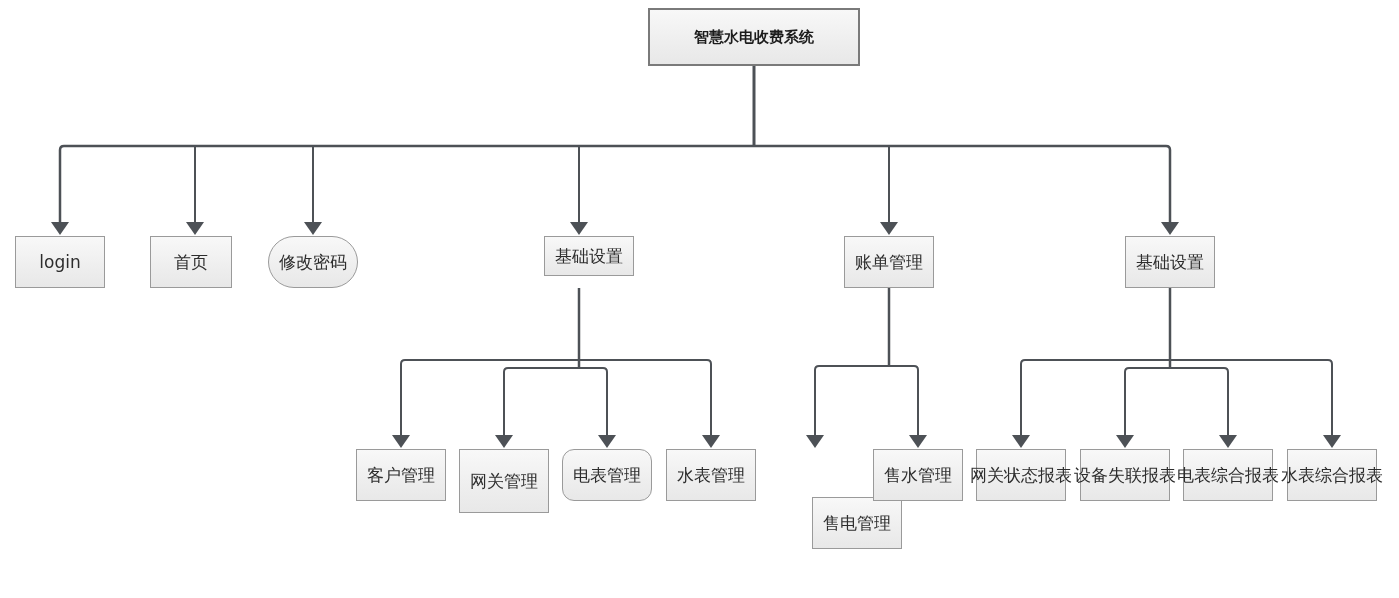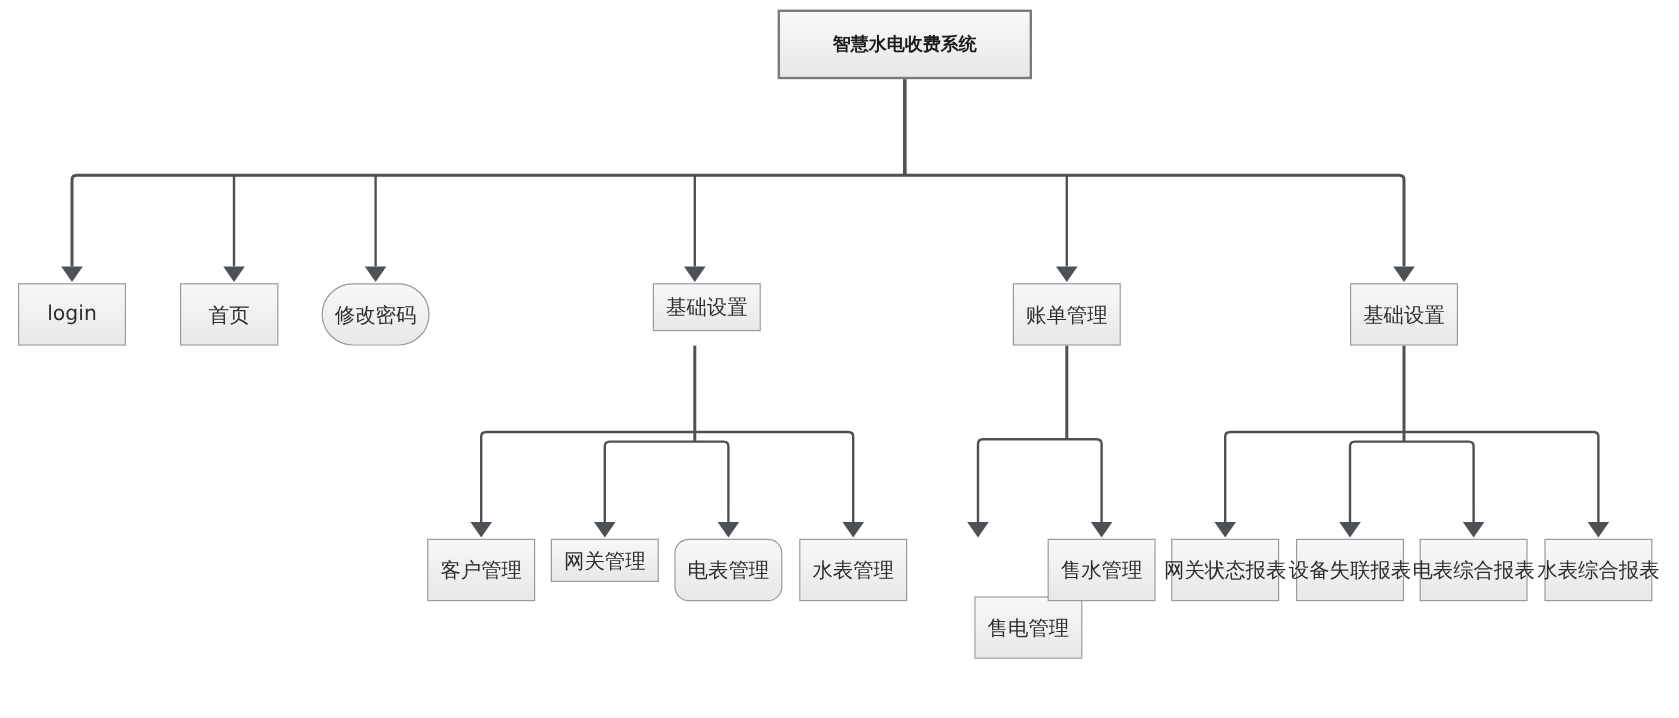--- a/index.html
+++ b/index.html
@@ -108,21 +108,21 @@
   <div class="node" style="left:844px; top:236px; width:90px; height:52px;">
     <span>账单管理</span>
   </div>
   <div class="node" style="left:1125px; top:236px; width:90px; height:52px;">
     <span>基础设置</span>
   </div>
 
   <div class="node" style="left:356px; top:449px; width:90px; height:52px;">
     <span>客户管理</span>
   </div>
-  <div class="node" style="left:459px; top:449px; width:90px; height:36px;">
+  <div class="node" style="left:459px; top:449px; width:90px; height:64px;">
     <span>网关管理</span>
   </div>
   <div class="node" style="left:562px; top:449px; width:90px; height:52px;border-radius:12px;">
     <span>电表管理</span>
   </div>
   <div class="node" style="left:666px; top:449px; width:90px; height:52px;">
     <span>水表管理</span>
   </div>
 
   <div class="node" style="left:812px; top:449px; width:90px; height:52px;margin-top:48px;">

